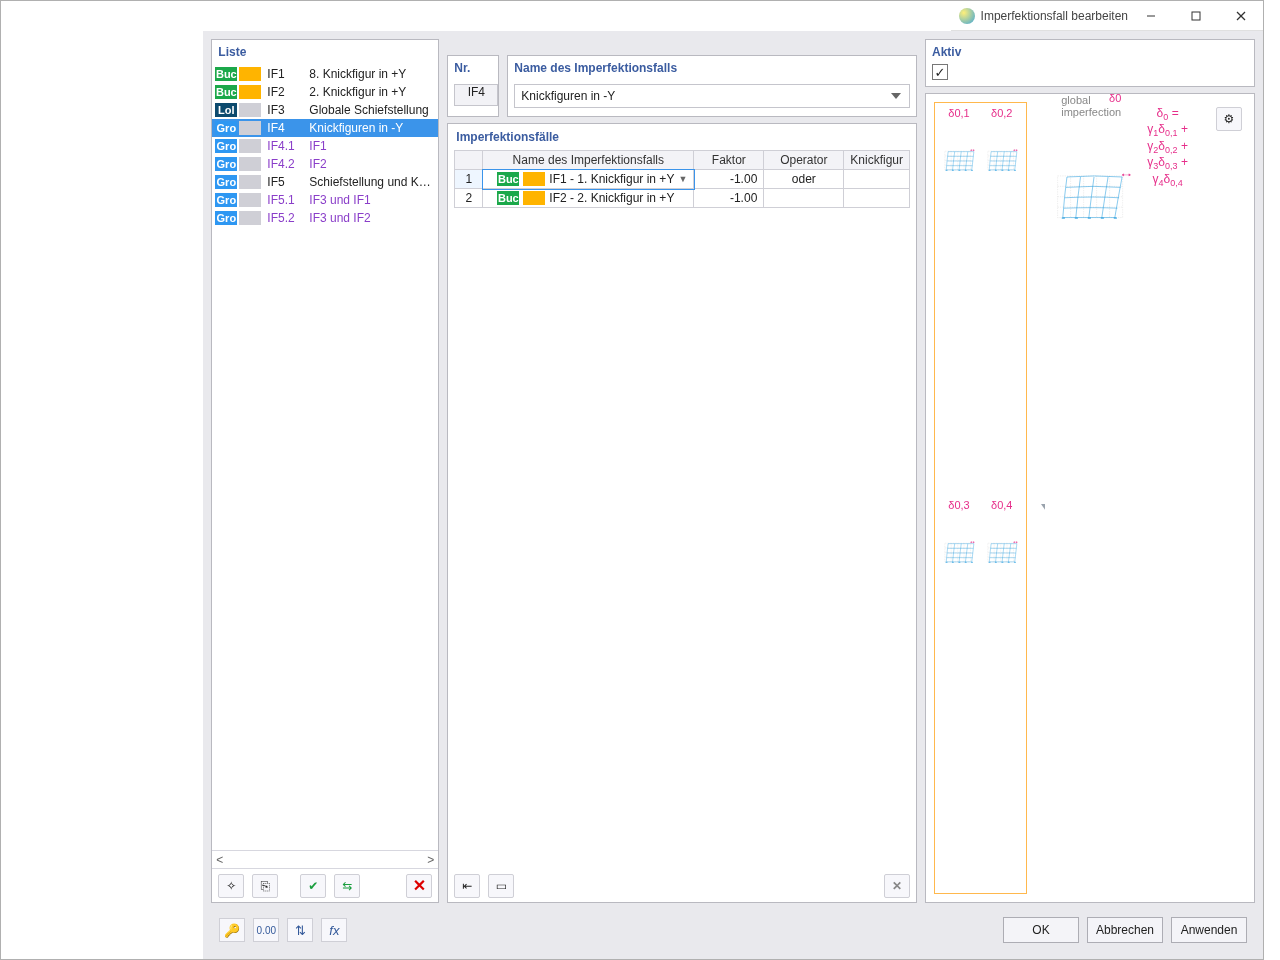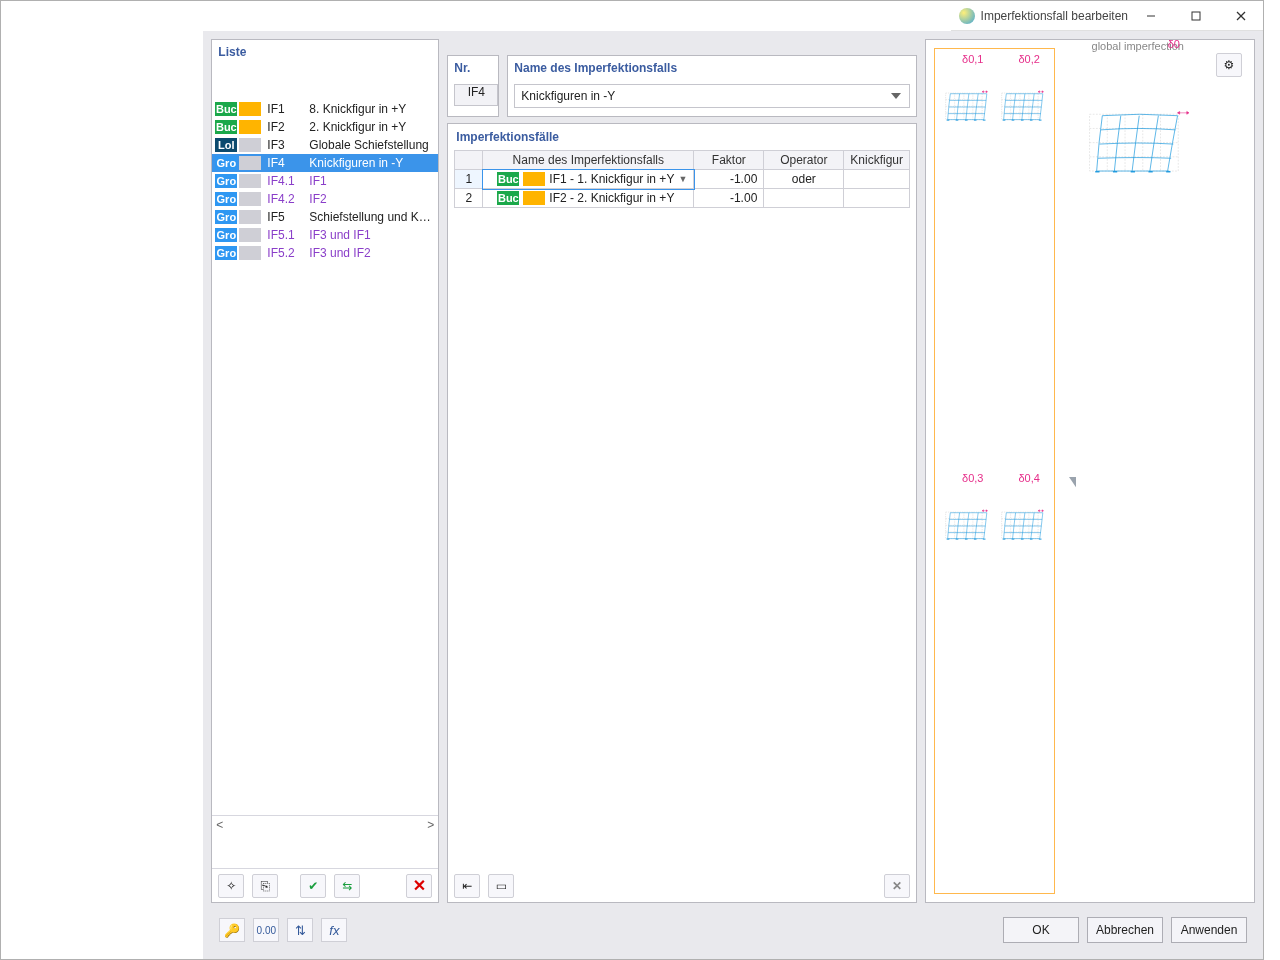--- a/index.html
+++ b/index.html
@@ -6,21 +6,21 @@
   html, body { width: 1280px; height: 960px; font-family: "Segoe UI", Tahoma, sans-serif; font-size: 12px; color: #222; background: #fff; overflow: hidden; }
   .window { width: 1264px; height: 960px; border: 1px solid #b0b0b0; display: flex; flex-direction: column; align-items: flex-end; }
   
   .titlebar { height: 30px; background: #fff; display: flex; align-items: center; padding: 0 0 0 8px; border-bottom: 1px solid #e0e0e0; }
   .titlebar .app-icon { width: 16px; height: 16px; border-radius: 50%; background: radial-gradient(circle at 30% 30%, #ffef7a, #3da5d9); margin-right: 6px; }
   .titlebar .title { flex: 1; color: #444; }
   .titlebar .ctrl { width: 45px; height: 28px; display: flex; align-items: center; justify-content: center; color: #333; }
   
   .body { flex: 1; display: flex; flex-direction: column; background: #e9e9ed; padding: 8px; gap: 6px; }
   .main-row { flex: 1; display: flex; gap: 8px; min-height: 0; }
-  .panel { background: #fff; border: 1px solid #b9b9c0; gap: 35px; }
+  .panel { background: #fff; border: 1px solid #b9b9c0; }
   
   .left { width: 228px; display: flex; flex-direction: column; }
   .section-head { color: #3b5ca0; font-weight: 600; padding: 5px 6px 6px; }
   .items { flex: 1; overflow: auto; }
   .row { display: flex; align-items: center; height: 18px; padding: 0 3px; gap: 6px; }
   .row.selected { background: #3b94ea; color: #fff; }
   .swatches { display:flex; gap:2px; width:46px; }
   .sw { width: 22px; height: 14px; display: inline-flex; align-items:center; justify-content:center; font-size:11px; color:#fff; font-weight:600; }
   .sw.empty { background: #cfcfd6; }
   .col-id { width: 36px; }
@@ -270,20 +270,24 @@
           <div class="center-tool">
             <div class="ic-btn">⇤</div>
             <div class="ic-btn">▭</div>
             <div class="spacer"></div>
             <div class="ic-btn" style="color:#888;font-weight:700">✕</div>
           </div>
         </div>
       </div>
 
       <div class="right">
+        <div class="active-panel">
+          <div class="fp-head">Aktiv</div>
+          <div class="chk"></div>
+        </div>
 
         <div class="diagram">
           <div class="diag-box" id="diag-box">
               <div class="mini"><span class="delta">δ0,1</span><svg viewBox="0 0 140 100">
     <g stroke="#bbb" stroke-dasharray="4 3" fill="none">
       <rect x="8" y="8" width="110" height="80"></rect>
       <line x1="35" y1="8" x2="35" y2="88"></line>
                     <line x1="63" y1="8" x2="63" y2="88"></line>
                     <line x1="90" y1="8" x2="90" y2="88"></line>
       <line x1="8" y1="28" x2="118" y2="28"></line>
@@ -458,20 +462,21 @@
                   <rect x="176" y="174" width="12" height="4"></rect>
                   <rect x="226" y="174" width="12" height="4"></rect>
                 </g>
               <g stroke="#e62e8a" stroke-width="1.5">
                   <line x1="258" y1="10" x2="290" y2="10"></line>
                   <polygon points="258,10 264,6 264,14" fill="#e62e8a"></polygon>
                   <polygon points="290,10 284,6 284,14" fill="#e62e8a"></polygon>
                 </g>
             </svg>
           </div>
+          <div class="formula" id="formula">δ<sub>0</sub> = γ<sub>1</sub>δ<sub>0,1</sub> + γ<sub>2</sub>δ<sub>0,2</sub> + γ<sub>3</sub>δ<sub>0,3</sub> + γ<sub>4</sub>δ<sub>0,4</sub></div>
           <div class="spacer" style="flex:1"></div>
           <div class="right-tool">
             <div class="ic-btn">⚙</div>
           </div>
         </div>
       </div>
 
     </div>
 
     <div class="footer">

